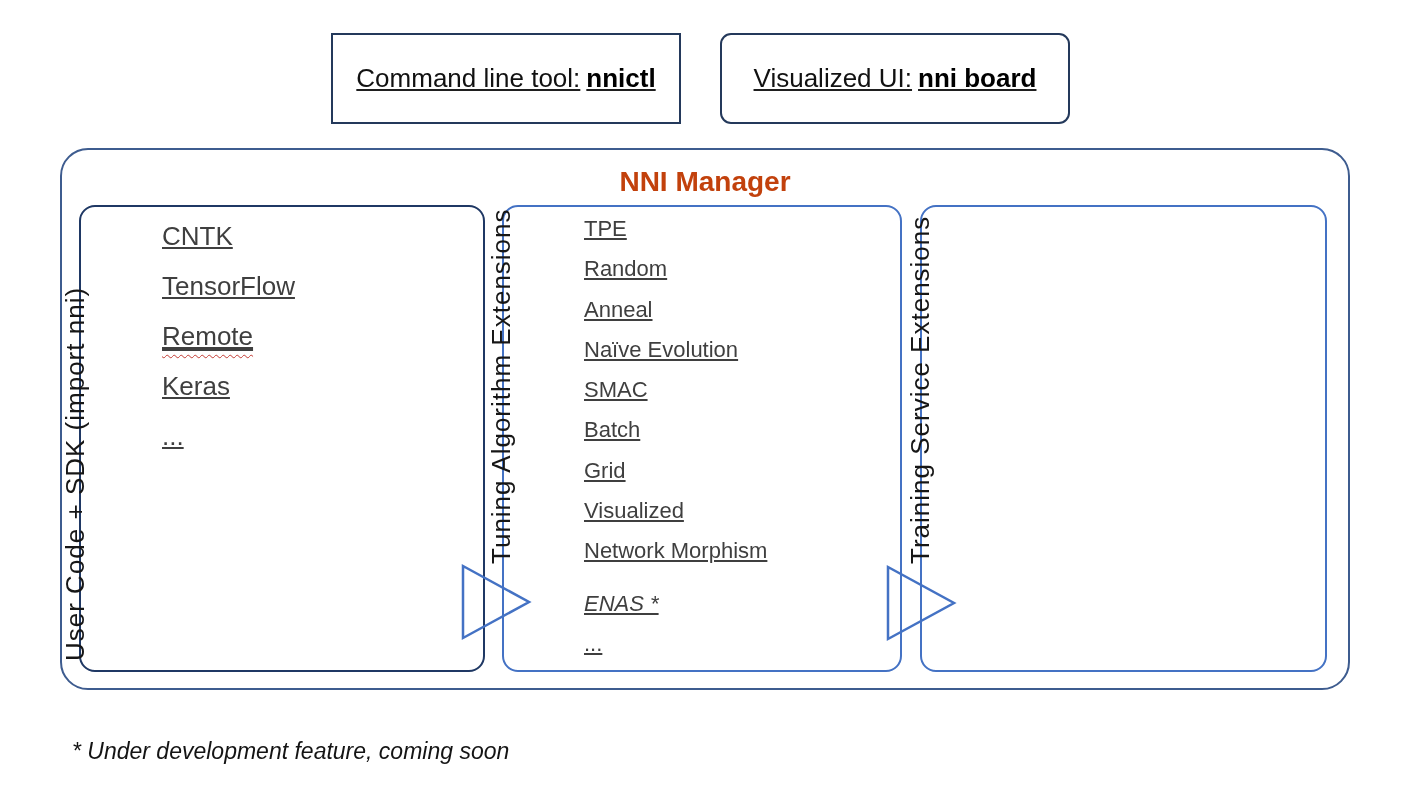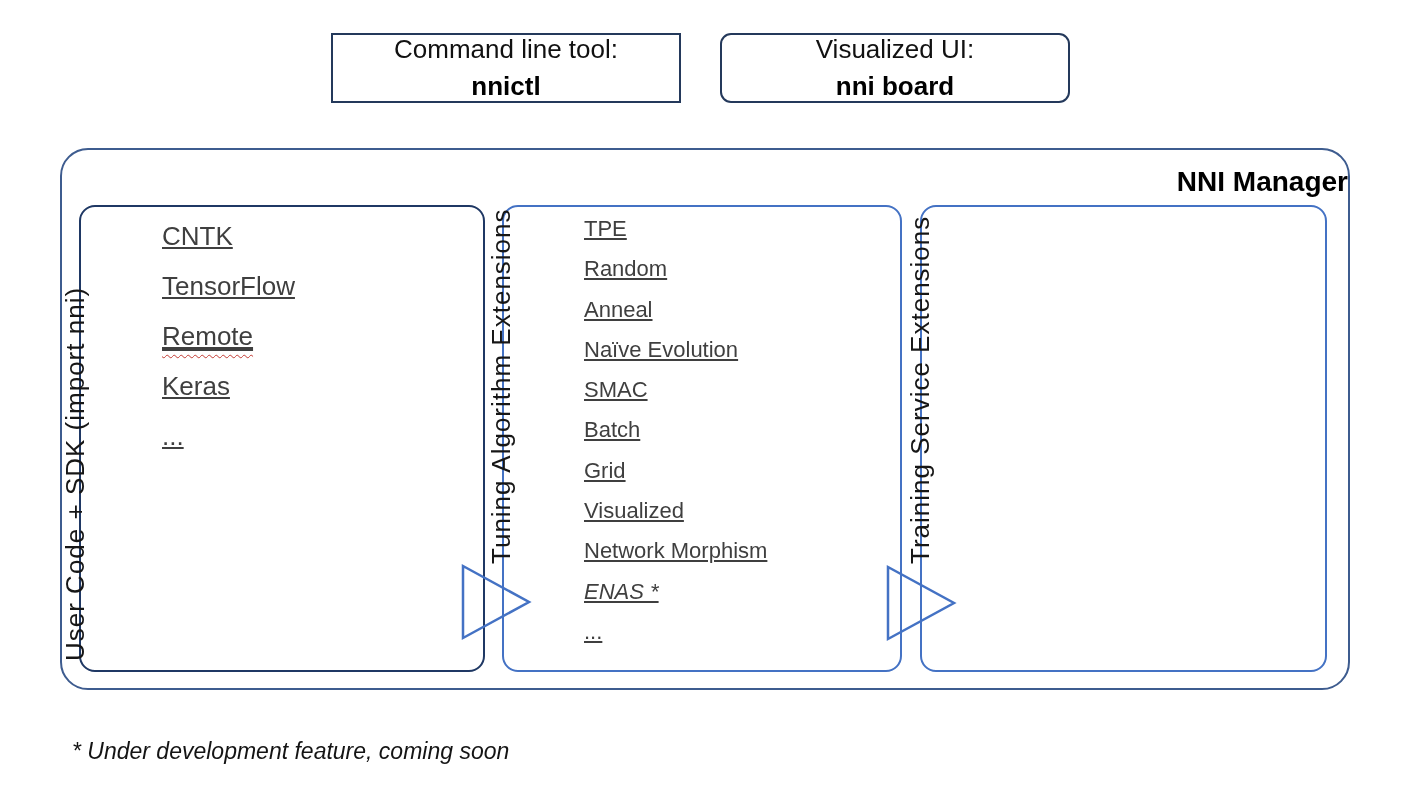--- a/index.html
+++ b/index.html
@@ -6,38 +6,38 @@
   .canvas{
     position:relative;
     width:1413px;height:792px;
     background:#ffffff;
     font-family:"Liberation Sans","DejaVu Sans",sans-serif;
     color:#1f1f1f;
     overflow:hidden;
   }
   
   .top-box{
-    position:absolute;top:33px;width:350px;height:70px;
+    position:absolute;top:33px;width:350px;height:91px;
     border:2px solid #24395B;background:#fff;
-    display:flex;flex-direction:column;align-items:center;justify-content:center;
-    gap:6px;box-sizing:border-box;
+    display:flex;flex-direction:row;align-items:center;justify-content:center;
+    gap:6px;box-sizing:border-box;text-decoration:underline;
   }
   .top-box .tb-label{font-size:26px;color:#111;}
   .top-box .tb-name{font-size:26px;font-weight:bold;color:#000;}
   #top-box-1{left:331px;}
   #top-box-2{left:720px;border-radius:11px;}
 
   
   .manager-box{
     position:absolute;left:60px;top:148px;width:1290px;height:542px;
     border:2px solid #3E5C8F;border-radius:28px;background:#fff;box-sizing:border-box;
   }
   .manager-title{
     position:absolute;left:0;top:16px;width:100%;
-    text-align:right;font-size:28px;font-weight:bold;color:#000000;
+    text-align:center;font-size:28px;font-weight:bold;color:#c2410c;
   }
 
   
   .col-box{
     position:absolute;top:55px;height:467px;
     border:2px solid #4472C4;border-radius:16px;background:#fff;box-sizing:border-box;
   }
   #col-user{left:17px;width:406px;border-color:#1F3864;}
   #col-tuner{left:440px;width:400px;}
   #col-training{left:858px;width:407px;}
@@ -56,21 +56,21 @@
 
   .items{position:absolute;margin:0;padding:0;list-style:none;color:#3f3f3f;}
   .items li{white-space:nowrap;text-decoration:underline;}
   #col-user .items{left:81px;top:4px;font-size:26px;line-height:50px;}
   #col-tuner .items{left:80px;top:2px;font-size:22px;line-height:40.3px;}
   #col-training .items{left:84px;top:4px;font-size:26px;line-height:50px;}
   .col-note{
     position:absolute;left:81px;top:448px;
     font-size:20px;line-height:34px;color:#3f3f3f;white-space:nowrap;
   }
-  .italic-item{font-style:italic;}
+  .italic-item{font-style:italic;margin-top:12px;}
   .underlined{
     text-decoration:underline;
     text-decoration-color:#3f3f3f;
     text-decoration-thickness:1.5px;
     text-underline-offset:4px;
   }
   .spellcheck{
     text-decoration:underline wavy #C23B33;
     text-decoration-thickness:1px;
     text-underline-offset:9px;

